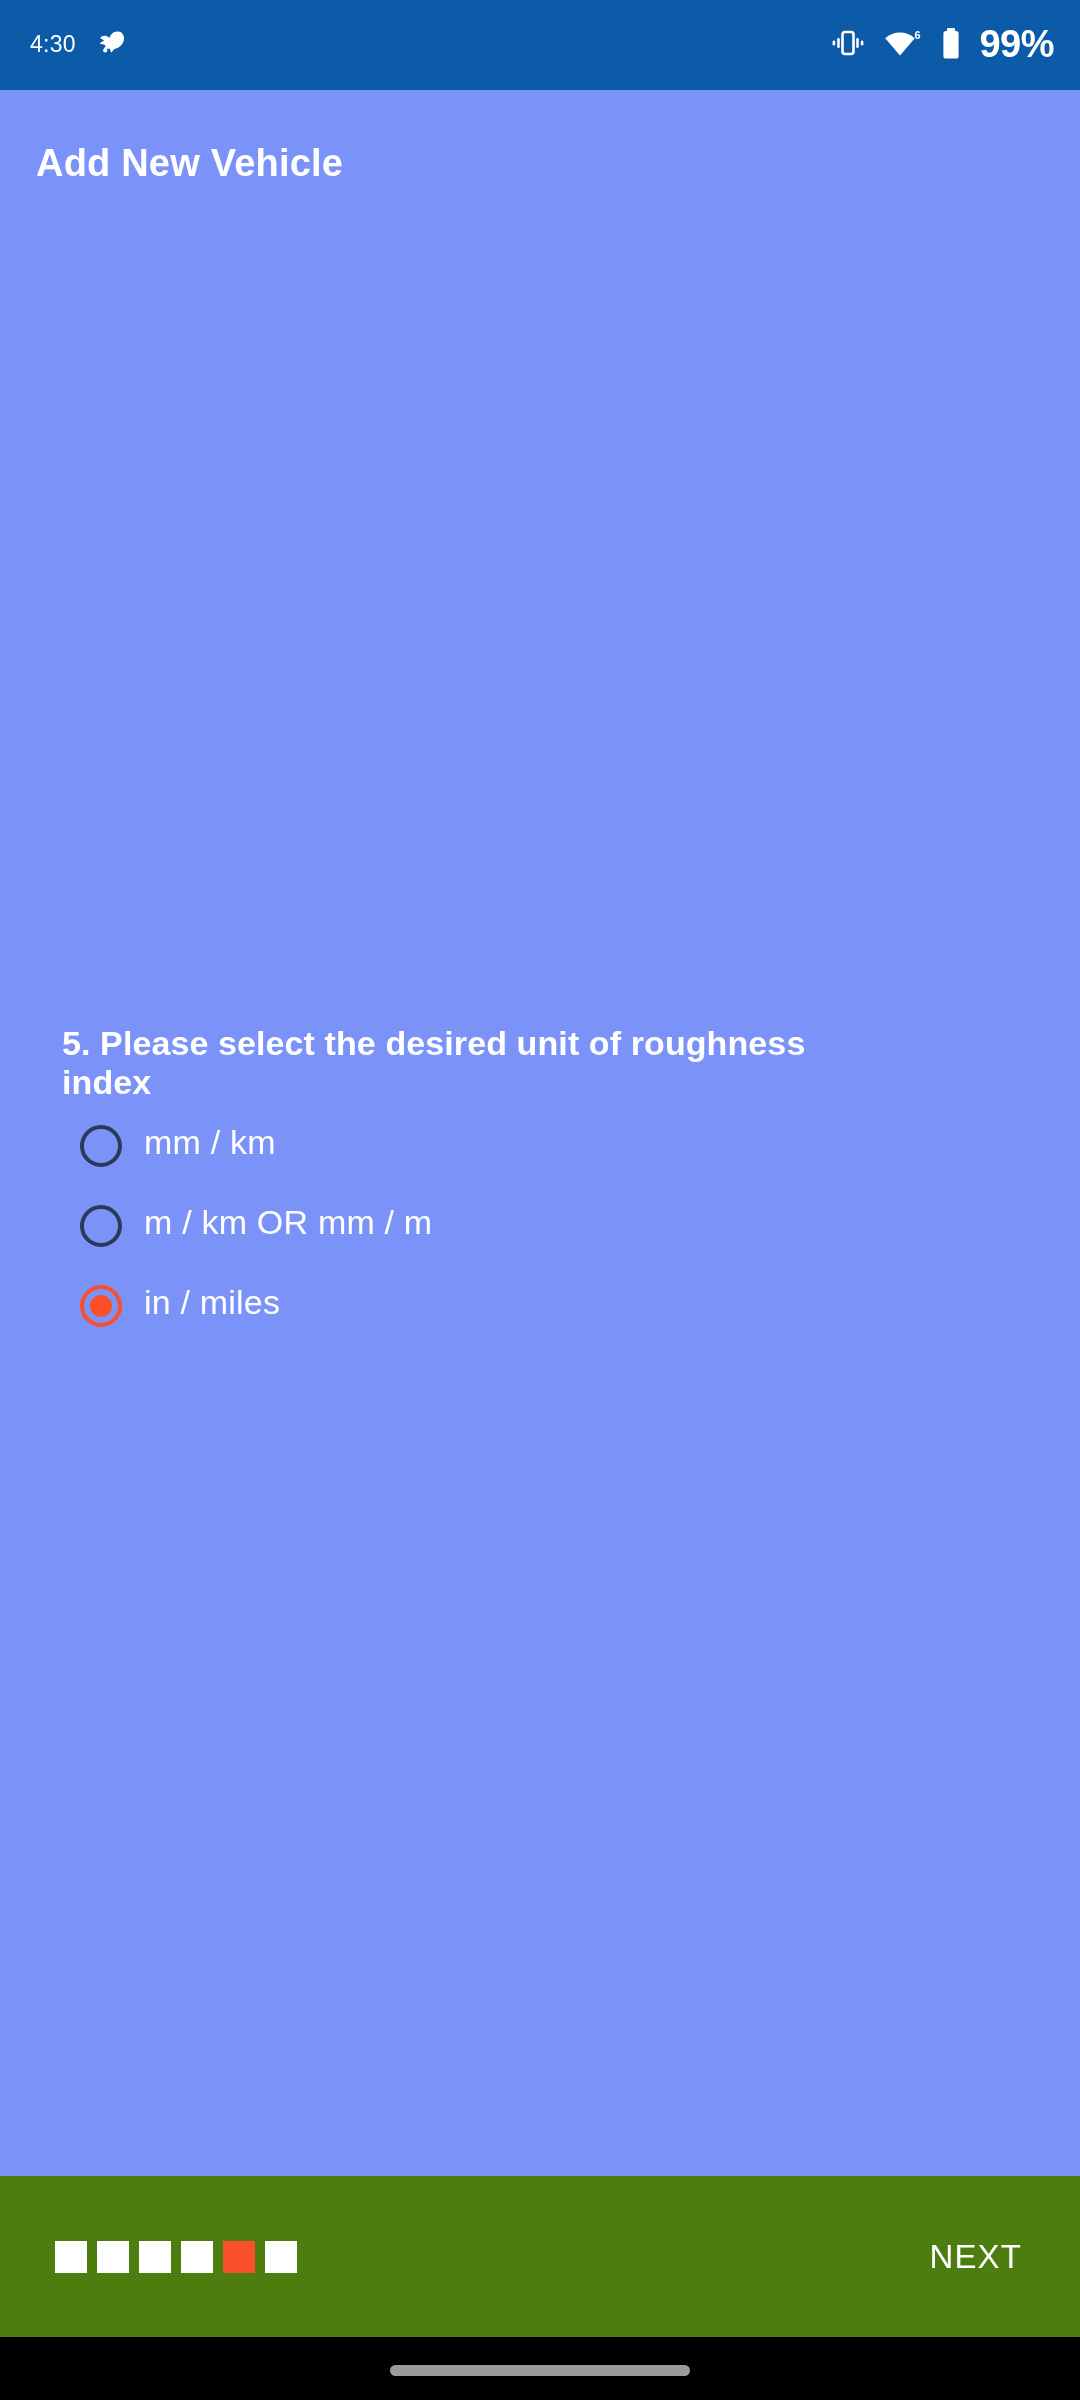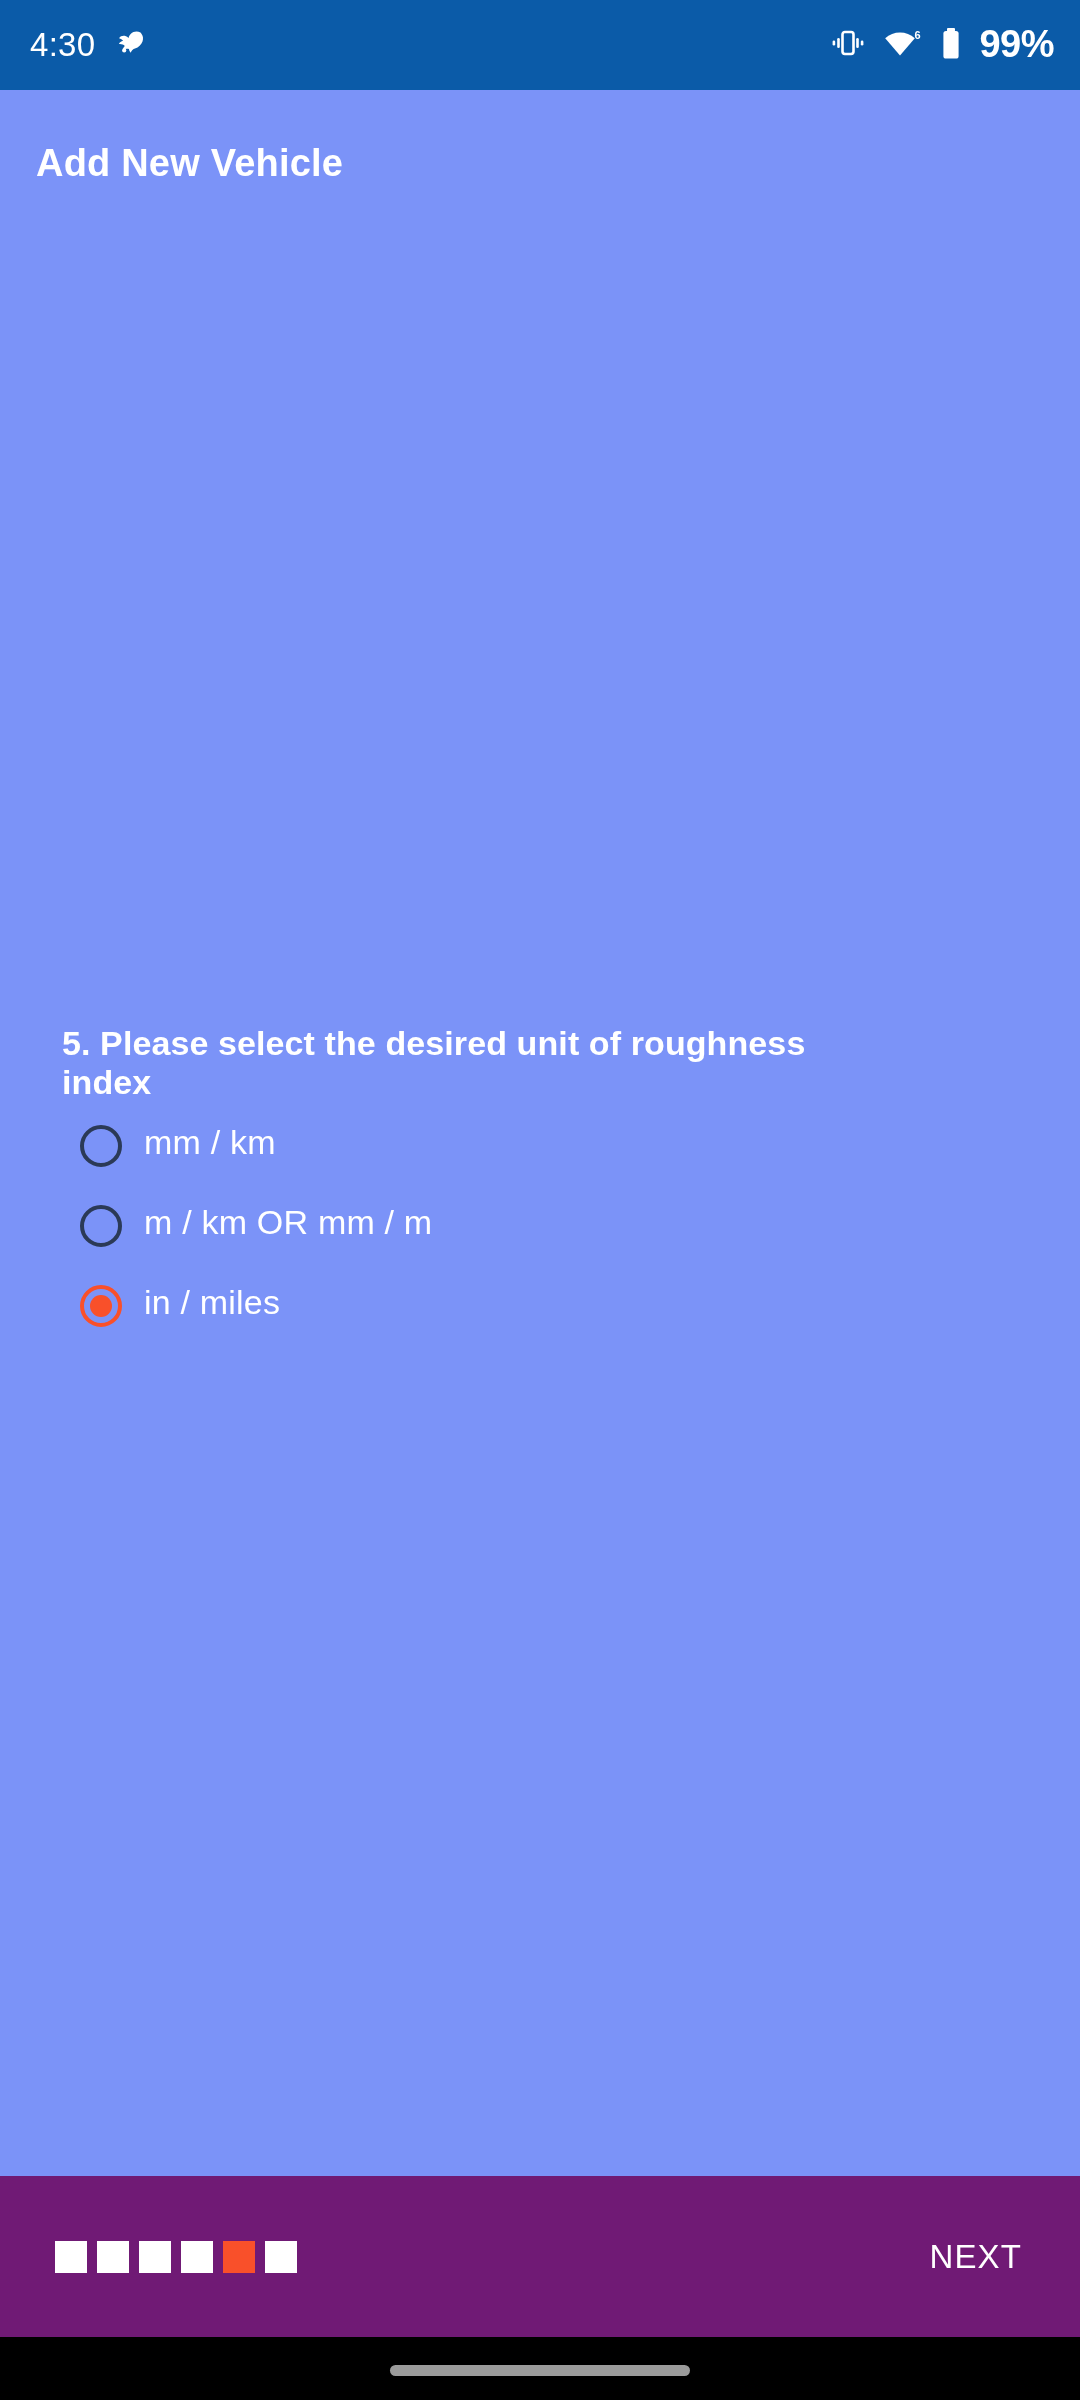--- a/index.html
+++ b/index.html
@@ -19,21 +19,21 @@
   #status-bar {
     position:absolute; top:0; left:0;
     width:1080px; height:90px;
     background:#0B5BA8;
     display:flex; align-items:center;
     justify-content:space-between;
     padding:0 26px 0 30px;
   }
   .sb-left { display:flex; align-items:center; gap:20px; }
   .sb-time {
-    color:#fff; font-size:33px; font-weight:400;
+    color:#fff; font-size:23px; font-weight:400;
     letter-spacing:0.3px; line-height:1;
     position:relative; top:-1px;
   }
   .sb-right { display:flex; align-items:center; gap:17px; }
   .sb-batt-pct {
     color:#fff; font-size:38px; font-weight:700;
     letter-spacing:-0.5px; line-height:1;
     position:relative; top:-1px;
   }
   .ic { display:block; }
@@ -88,21 +88,21 @@
     color:#ffffff;
     font-size:34px; font-weight:400;
     letter-spacing:0.2px;
     line-height:1;
   }
 
   
   #bottom-bar {
     position:absolute; top:2176px; left:0;
     width:1080px; height:161px;
-    background:#701a75;
+    background:#4d7c0f;
     display:flex; align-items:center;
     justify-content:space-between;
     padding:0 44px 0 55px;
   }
   #step-indicator { display:flex; gap:10px; }
   .step-box {
     width:32px; height:32px;
     background:#ffffff;
   }
   .step-box.active { background:#F9502A; }

